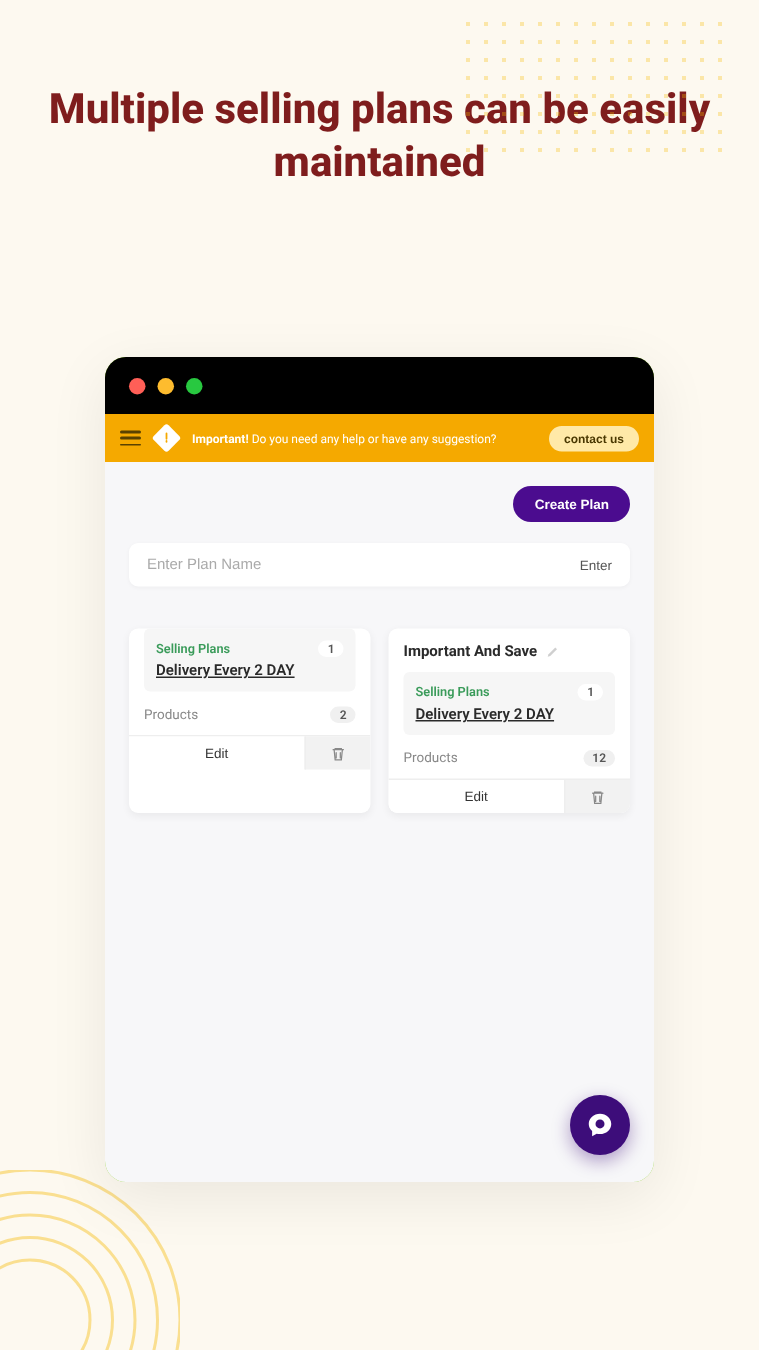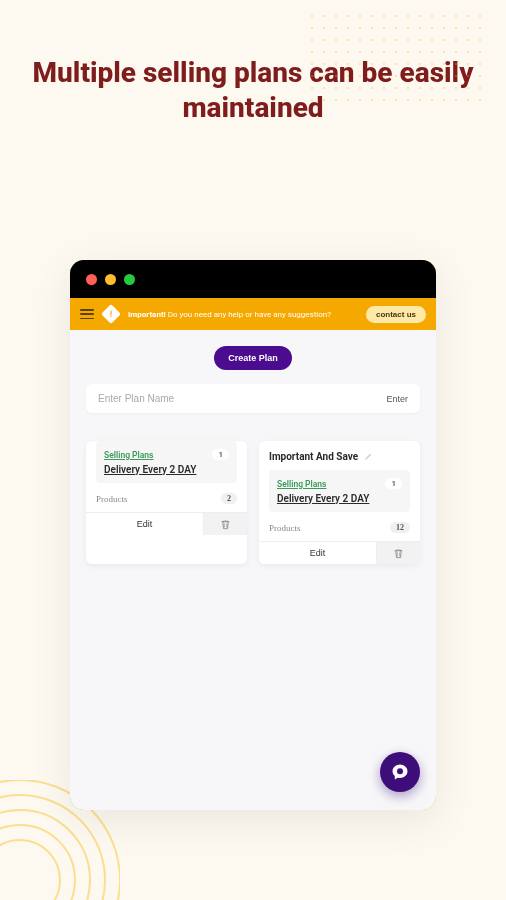--- a/index.html
+++ b/index.html
@@ -49,21 +49,20 @@
     .mockup {
       position: absolute;
       left: 70px;
       top: 238px;
       width: 366px;
       height: 550px;
       background: #84cc16;
       border-radius: 14px;
       overflow: hidden;
       box-shadow: 0 10px 40px rgba(0,0,0,0.08);
-      margin-top: 22px;
     }
     
     .titlebar {
       height: 38px;
       background: #000;
       display: flex;
       align-items: center;
       padding-left: 16px;
       gap: 8px;
     }
@@ -124,21 +123,21 @@
     }
     
     .app-body {
       padding: 16px;
       background: #f7f7f9;
       height: calc(100% - 70px);
     }
     
     .top-actions {
       display: flex;
-      justify-content: center;
+      justify-content: flex-end;
       margin-bottom: 14px;
     }
     .create-btn {
       background: #4b0c8f;
       color: #fff;
       border: none;
       border-radius: 14px;
       padding: 7px 14px;
       font-size: 9px;
       font-weight: 600;
@@ -213,21 +212,20 @@
     .sp-row {
       display: flex;
       justify-content: space-between;
       align-items: center;
       margin-bottom: 4px;
     }
     .sp-label {
       font-size: 8.5px;
       color: #3a9b5a;
       font-weight: 600;
-      text-decoration: underline;
     }
     .sp-badge {
       background: #fff;
       border-radius: 8px;
       font-size: 8px;
       padding: 1px 6px;
       color: #555;
       font-weight: 600;
     }
     .sp-detail {
@@ -236,21 +234,20 @@
       font-weight: 600;
       text-decoration: underline;
     }
     .products-row {
       display: flex;
       justify-content: space-between;
       align-items: flex-end;
       padding: 10px 10px 8px;
       font-size: 9px;
       color: #888;
-      font-family: Liberation Serif, serif;
     }
     .prod-count {
       background: #f0f0f0;
       border-radius: 8px;
       font-size: 8px;
       padding: 1px 6px;
       color: #555;
       font-weight: 600;
     }
     .card-footer {

